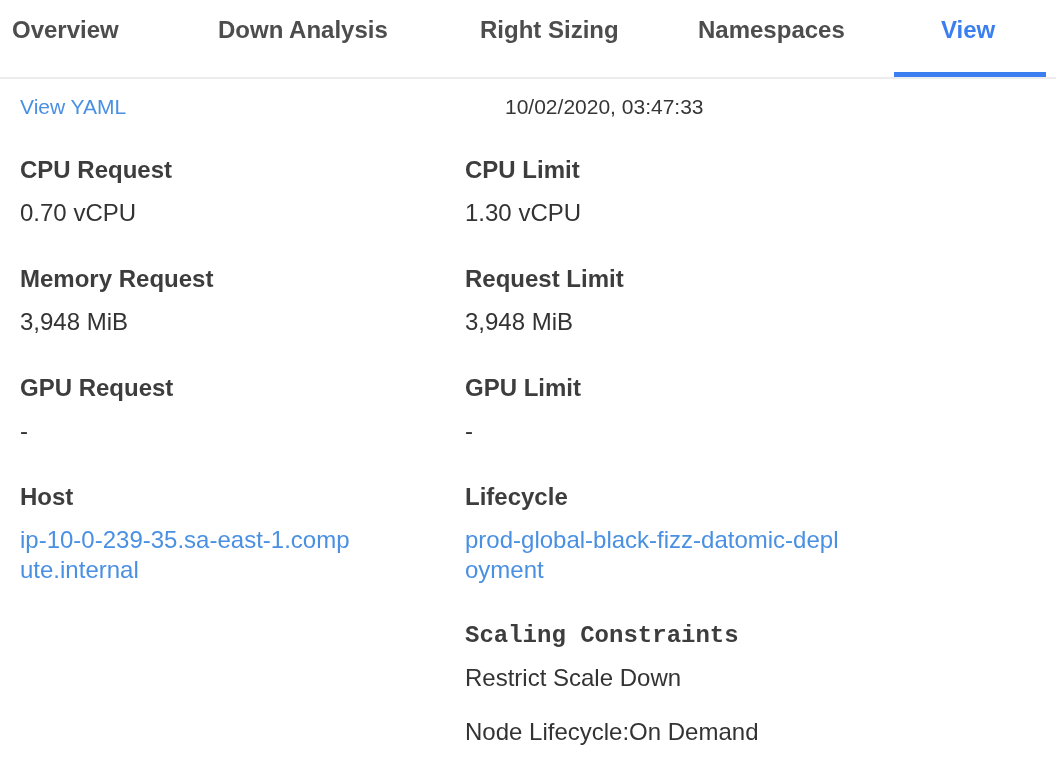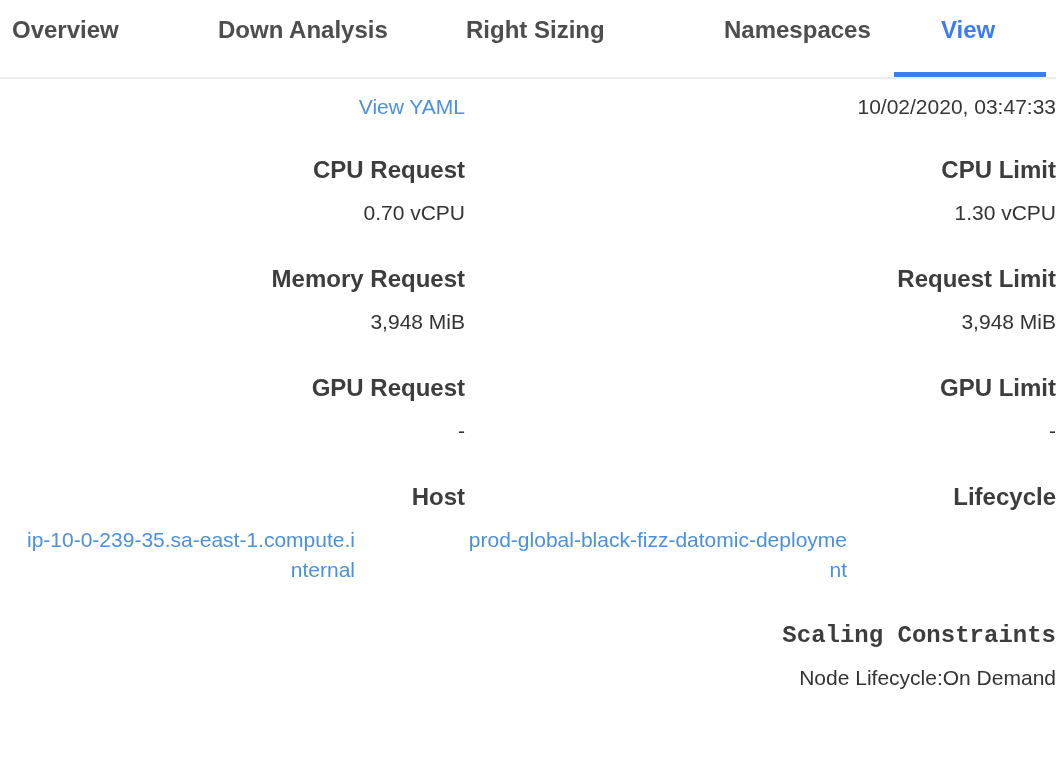--- a/index.html
+++ b/index.html
@@ -1,15 +1,15 @@
 <!DOCTYPE html>
 <html style="--accent: #3b7ef0; --link: #4a90e2; --tab_inactive: #4d4d4d; --label: #3d3d3d; --value: #333333; --hairline: #ececec;"><head>
 <meta charset="utf-8">
 <style>
-  * { margin: 0; padding: 0; box-sizing: border-box; text-align: right; }
+  * { margin: 0; padding: 0; box-sizing: border-box; }
   html, body { background: #ffffff; }
   body {
     width: 1056px; height: 758px;
     font-family: "Liberation Sans", sans-serif;
     color: var(--value, #333);
     overflow: hidden;
     position: relative;
   }
 
   
@@ -60,40 +60,40 @@
 
   .field { margin-bottom: 39px; }
   .field .label {
     font-size: 24px;
     font-weight: 700;
     line-height: 24px;
     color: var(--label, #3d3d3d);
     margin-bottom: 16px;
   }
   .field .value {
-    font-size: 21px;
+    font-size: 24px;
     font-weight: 400;
     line-height: 30px;
     color: var(--value, #333);
   }
   .col-left .value.link-value { max-width: 335px; word-break: break-all; }
   .col-right .value.link-value { max-width: 382px; word-break: break-all; }
 
   .constraints .label { margin-bottom: 15px; font-family: Liberation Mono, monospace; }
   .constraints .value { margin-bottom: 24px; }
   .constraints .value:last-child { margin-bottom: 0; }
 </style>
 </head>
 <body>
 
 <header class="tabbar">
   <div class="tab" style="left:12px">Overview</div>
   <div class="tab" style="left:218px">Down Analysis</div>
-  <div class="tab" style="left:466px">Right Sizing</div>
-  <div class="tab" style="left:724px">Namespaces</div>
+  <div class="tab" style="left:480px">Right Sizing</div>
+  <div class="tab" style="left:698px">Namespaces</div>
   <div class="tab active" style="left:941px">View</div>
   <div class="tab-underline"></div>
 </header>
 
 <main class="content">
   <div class="grid">
 
     <div class="col-left">
       <div class="toprow">
         <a class="link">View YAML</a>
@@ -144,18 +144,19 @@
 
       <div class="field">
         <div class="label">Lifecycle</div>
         <div class="value link-value">
           <a class="link">prod-global-black-fizz-datomic-deployment</a>
         </div>
       </div>
 
       <div class="field constraints">
         <div class="label">Scaling Constraints</div>
+        <div class="value">Restrict Scale Down</div>
         <div class="value">Node Lifecycle:On Demand</div>
       </div>
     </div>
 
   </div>
 </main>
 
 </body></html>

